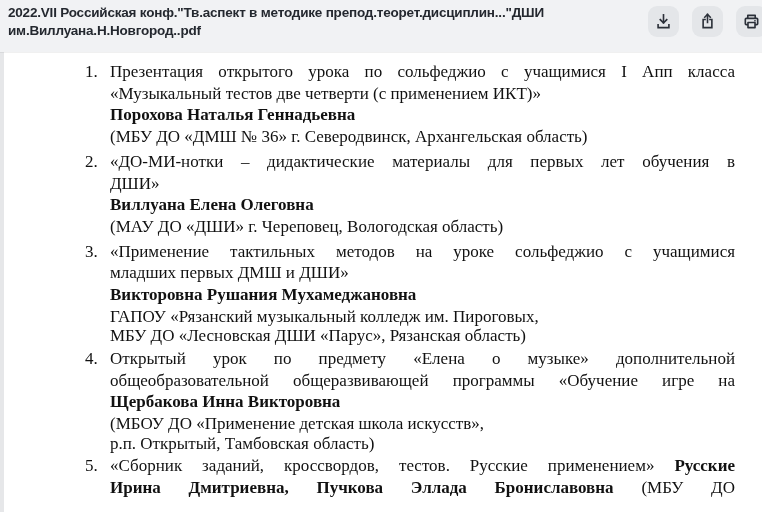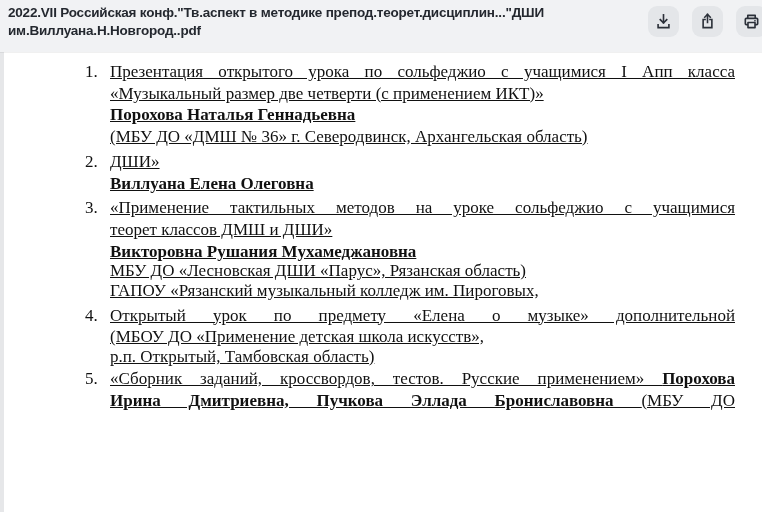--- a/index.html
+++ b/index.html
@@ -37,21 +37,21 @@
   .page {
     position:absolute; left:4px; top:0; width:758px; height:460px;
     background:#ffffff; box-sizing:border-box;
     padding:9px 27px 0 81px;
     font-family:"Liberation Serif", serif;
     font-size:17px; color:#111111;
     overflow:hidden;
   }
   .item { display:flex; margin-bottom:3px; }
   .num  { width:25px; flex:none; line-height:21.7px; }
-  .body { flex:1 1 auto; min-width:0;text-decoration:underline; }
+  .body { flex:1 1 auto; min-width:0; }
   .ln   { line-height:21.7px; white-space:normal; }
   .ln.tight   { line-height:17.5px; }
   .ln.stretch { text-align:justify; text-align-last:justify; }
   .b    { font-weight:700; }
 </style>
 </head>
 <body>
 
 <div class="screen">
 
@@ -90,54 +90,58 @@
     </button>
   </div>
 
   <div class="viewer">
     <div class="page">
       <div>
           <div class="item">
             <div class="num">1.</div>
             <div class="body">
               <div class="ln stretch"><span>Презентация открытого урока по сольфеджио с учащимися I Апп класса</span></div>
-              <div class="ln"><span>«Музыкальный размер две четверти (с применением ИКТ)»</span></div>
+              <div class="ln"><span>«Музыкальный тестов две четверти (с применением ИКТ)»</span></div>
               <div class="ln"><span class="b">Порохова Наталья Геннадьевна</span></div>
               <div class="ln"><span>(МБУ ДО «ДМШ № 36» г. Северодвинск, Архангельская область)</span></div>
             </div>
           </div>
           <div class="item">
             <div class="num">2.</div>
             <div class="body">
+              <div class="ln stretch"><span>«ДО-МИ-нотки – дидактические материалы для первых лет обучения в</span></div>
               <div class="ln"><span>ДШИ»</span></div>
               <div class="ln"><span class="b">Виллуана Елена Олеговна</span></div>
+              <div class="ln"><span>(МАУ ДО «ДШИ» г. Череповец, Вологодская область)</span></div>
             </div>
           </div>
           <div class="item">
             <div class="num">3.</div>
             <div class="body">
               <div class="ln stretch"><span>«Применение тактильных методов на уроке сольфеджио с учащимися</span></div>
-              <div class="ln"><span>теорет классов ДМШ и ДШИ»</span></div>
+              <div class="ln"><span>младших первых ДМШ и ДШИ»</span></div>
               <div class="ln"><span class="b">Викторовна Рушания Мухамеджановна</span></div>
+              <div class="ln"><span>ГАПОУ «Рязанский музыкальный колледж им. Пироговых,</span></div>
               <div class="ln tight"><span>МБУ ДО «Лесновская ДШИ «Парус», Рязанская область)</span></div>
-              <div class="ln"><span>ГАПОУ «Рязанский музыкальный колледж им. Пироговых,</span></div>
             </div>
           </div>
           <div class="item">
             <div class="num">4.</div>
             <div class="body">
               <div class="ln stretch"><span>Открытый урок по предмету «Елена о музыке» дополнительной</span></div>
+              <div class="ln stretch"><span>общеобразовательной общеразвивающей программы «Обучение игре на</span></div>
+              <div class="ln"><span class="b">Щербакова Инна Викторовна</span></div>
               <div class="ln"><span>(МБОУ ДО «Применение детская школа искусств»,</span></div>
               <div class="ln tight"><span>р.п. Открытый, Тамбовская область)</span></div>
             </div>
           </div>
           <div class="item">
             <div class="num">5.</div>
             <div class="body">
-              <div class="ln stretch"><span>«Сборник заданий, кроссвордов, тестов. Русские применением» </span><span class="b">Порохова</span></div>
+              <div class="ln stretch"><span>«Сборник заданий, кроссвордов, тестов. Русские применением» </span><span class="b">Русские</span></div>
               <div class="ln stretch"><span class="b">Ирина Дмитриевна, Пучкова Эллада Брониславовна </span><span>(МБУ ДО</span></div>
             </div>
           </div>
         </div>
     </div>
   </div>
 
 </div>
 
 </body></html>

